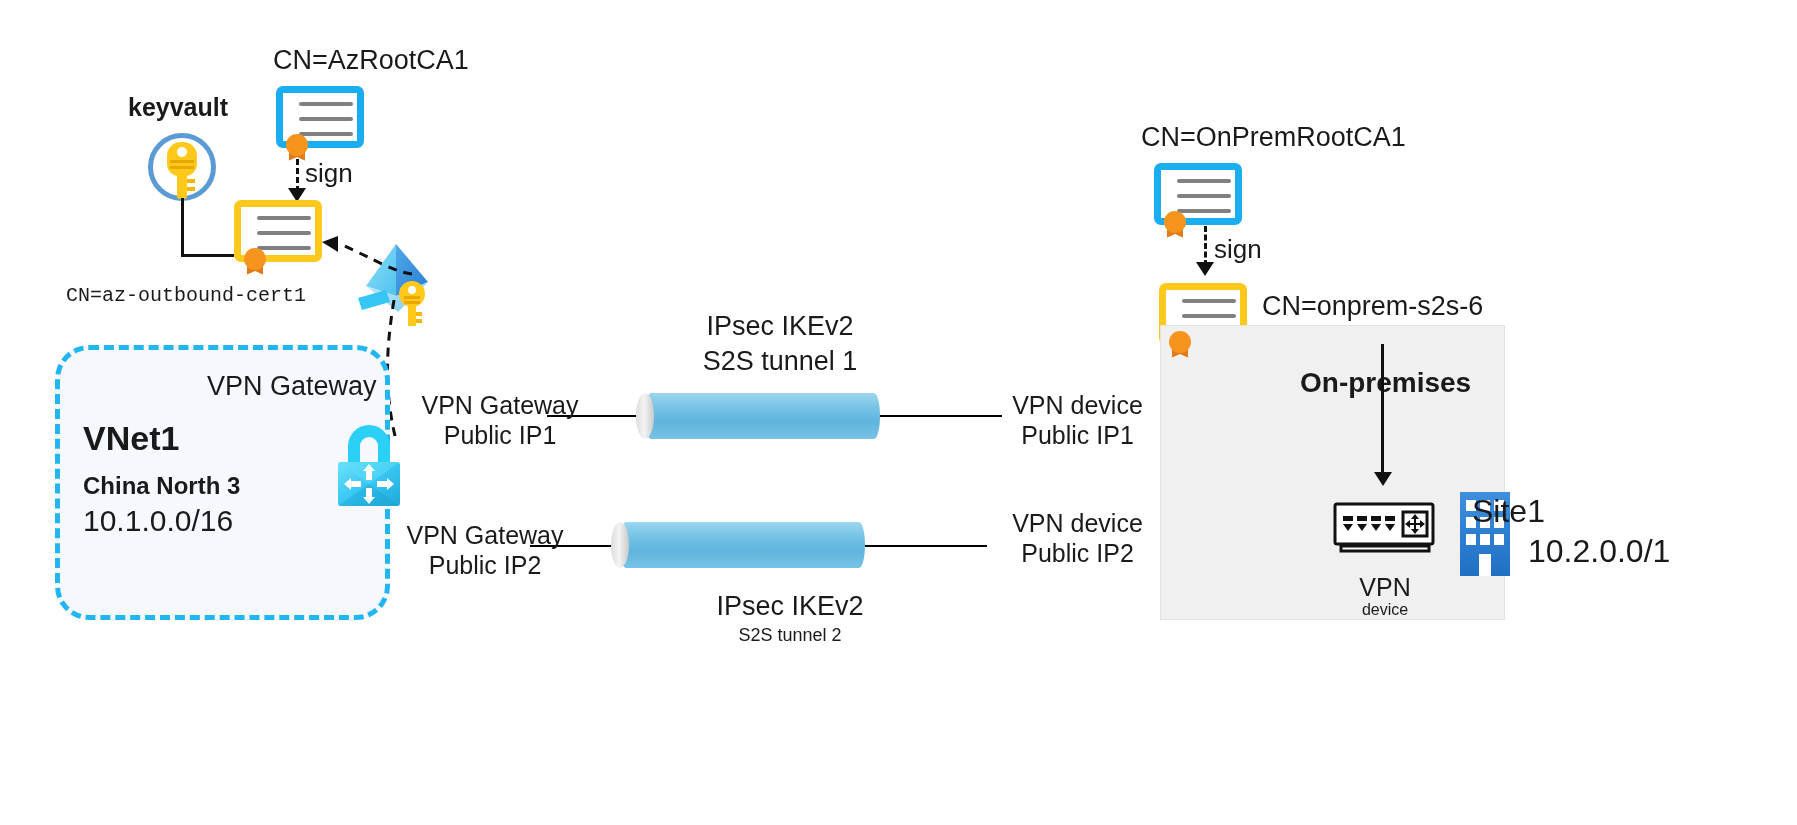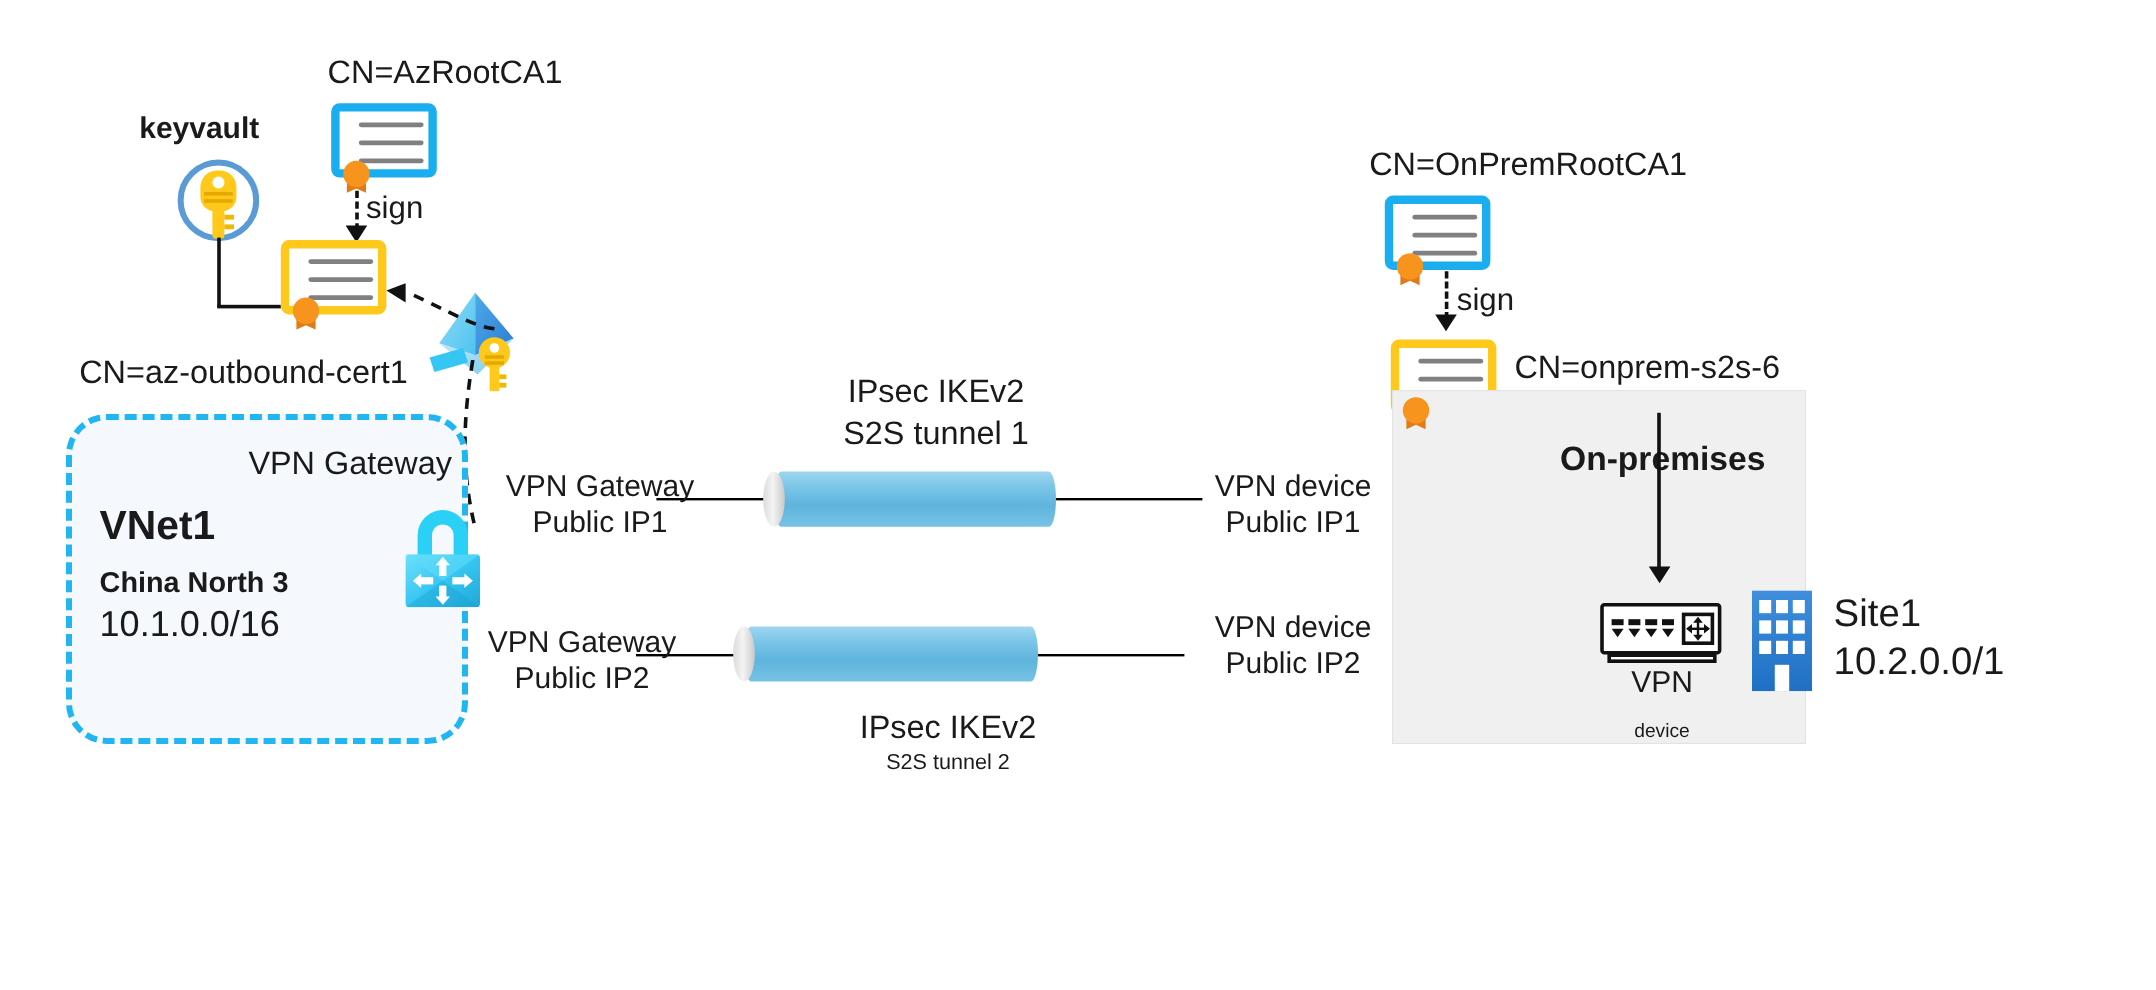--- a/index.html
+++ b/index.html
@@ -63,21 +63,21 @@
   .arrowhead{position:absolute;width:0;height:0;border-left:9px solid transparent;
      border-right:9px solid transparent;border-top:14px solid #111;}
 
   
   #vpn-device-icon{left:1333px;top:500px;width:104px;height:62px;}
   #site-building-icon{left:1460px;top:492px;width:50px;height:84px;}
 </style>
 </head>
 <body>
 
-<div class="txt b" style="left:116px;top:92px;font-size:25px;">keyvault</div>
+<div class="txt b" style="left:128px;top:92px;font-size:25px;">keyvault</div>
 
 <div class="abs" id="keyvault-icon">
   <div class="ring"></div>
   <div class="keyhead"></div>
   <div class="keyhole"></div>
   <div class="kbar1"></div>
   <div class="kbar2"></div>
   <div class="shaft"></div>
   <div class="tooth" style="top:46px;"></div>
   <div class="tooth" style="top:54px;"></div>
@@ -111,21 +111,21 @@
     <i style="height:4px;width:100%;"></i>
     <i style="height:4px;width:100%;"></i>
     <i style="height:4px;width:100%;"></i>
   </div>
   <div class="seal" style="left:10px;bottom:-8px;width:22px;">
     <div class="disc"></div>
       <div class="tail"></div>
   </div>
 </div>
 
-<div class="txt" style="left:66px;top:294px;font-size:27px;">CN=az-outbound-cert1</div>
+<div class="txt" style="left:66px;top:284px;font-size:20px;font-family:Liberation Mono, monospace;">CN=az-outbound-cert1</div>
 
 <svg class="abs" id="umi-icon" viewBox="0 0 90 90">
   <defs>
     <linearGradient id="umiTopL" x1="0" y1="0" x2="1" y2="1">
       <stop offset="0" stop-color="#8fdcf7"></stop>
         <stop offset="1" stop-color="#4fc3ef"></stop>
     </linearGradient>
     <linearGradient id="umiTopR" x1="0" y1="0" x2="1" y2="1">
       <stop offset="0" stop-color="#4fa9e8"></stop>
         <stop offset="1" stop-color="#2b7cd3"></stop>
@@ -277,21 +277,21 @@
     <rect x="81" y="17" width="2" height="14"></rect>
       <polygon points="82,14 78,19 86,19"></polygon>
     <polygon points="82,34 78,29 86,29"></polygon>
     <rect x="75" y="23" width="14" height="2"></rect>
       <polygon points="72,24 77,20 77,28"></polygon>
     <polygon points="92,24 87,20 87,28"></polygon>
   </g>
   <rect x="8" y="46" width="88" height="5" fill="#ffffff" stroke="#111" stroke-width="3"></rect>
 </svg>
 
-<div class="txt c" style="left:1325px;top:554px;width:120px;font-size:25px;">VPN</div>
+<div class="txt c" style="left:1325px;top:572px;width:120px;font-size:25px;">VPN</div>
 <div class="txt c" style="left:1325px;top:600px;width:120px;font-size:16px;">device</div>
 
 <svg class="abs" id="site-building-icon" viewBox="0 0 50 84">
   <defs>
     <linearGradient id="bldG" x1="0" y1="0" x2="0" y2="1">
       <stop offset="0" stop-color="#3f8fdd"></stop>
         <stop offset="1" stop-color="#1f6fc4"></stop>
     </linearGradient>
   </defs>
   <rect x="0" y="0" width="50" height="84" fill="url(#bldG)"></rect>
@@ -302,14 +302,14 @@
     <rect x="6" y="25" width="10" height="11"></rect>
       <rect x="20" y="25" width="10" height="11"></rect>
       <rect x="34" y="25" width="10" height="11"></rect>
     <rect x="6" y="42" width="10" height="11"></rect>
       <rect x="20" y="42" width="10" height="11"></rect>
       <rect x="34" y="42" width="10" height="11"></rect>
     <rect x="19" y="62" width="12" height="22"></rect>
   </g>
 </svg>
 
-<div class="txt" style="left:1528px;top:492px;font-size:32px;">Site1</div>
+<div class="txt" style="left:1472px;top:492px;font-size:32px;">Site1</div>
 <div class="txt" style="left:1528px;top:532px;font-size:32px;">10.2.0.0/1</div>
 
 </body></html>

